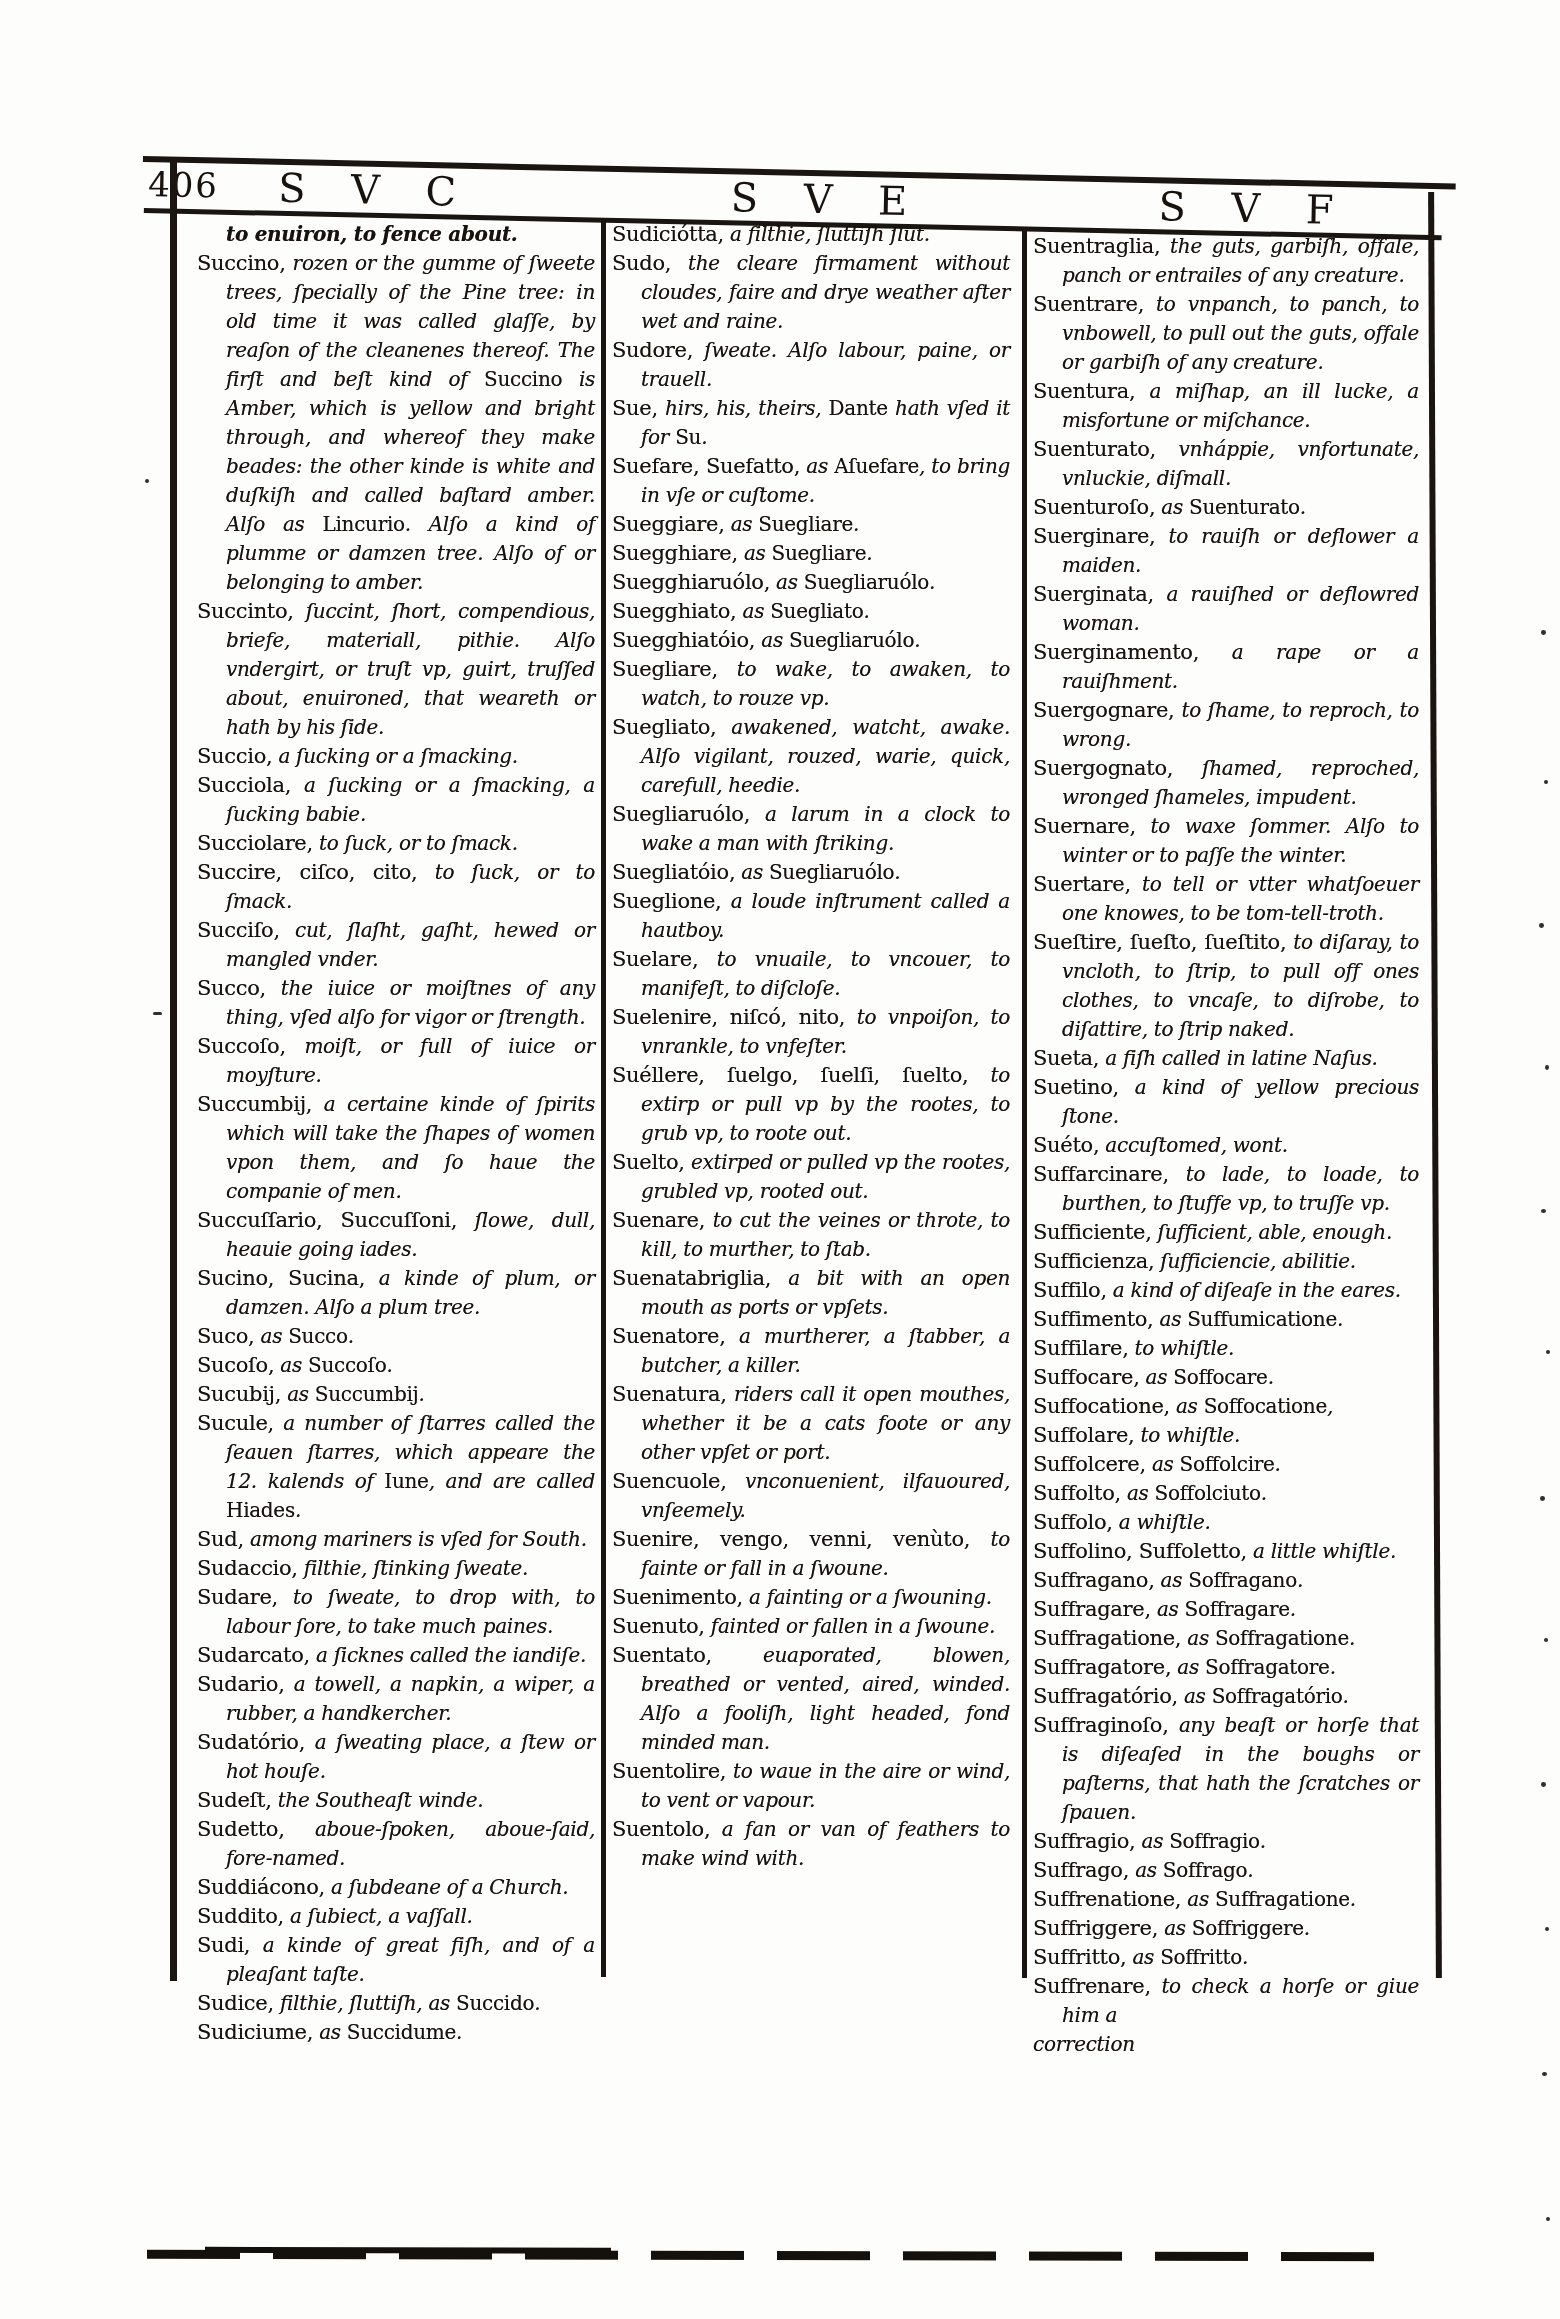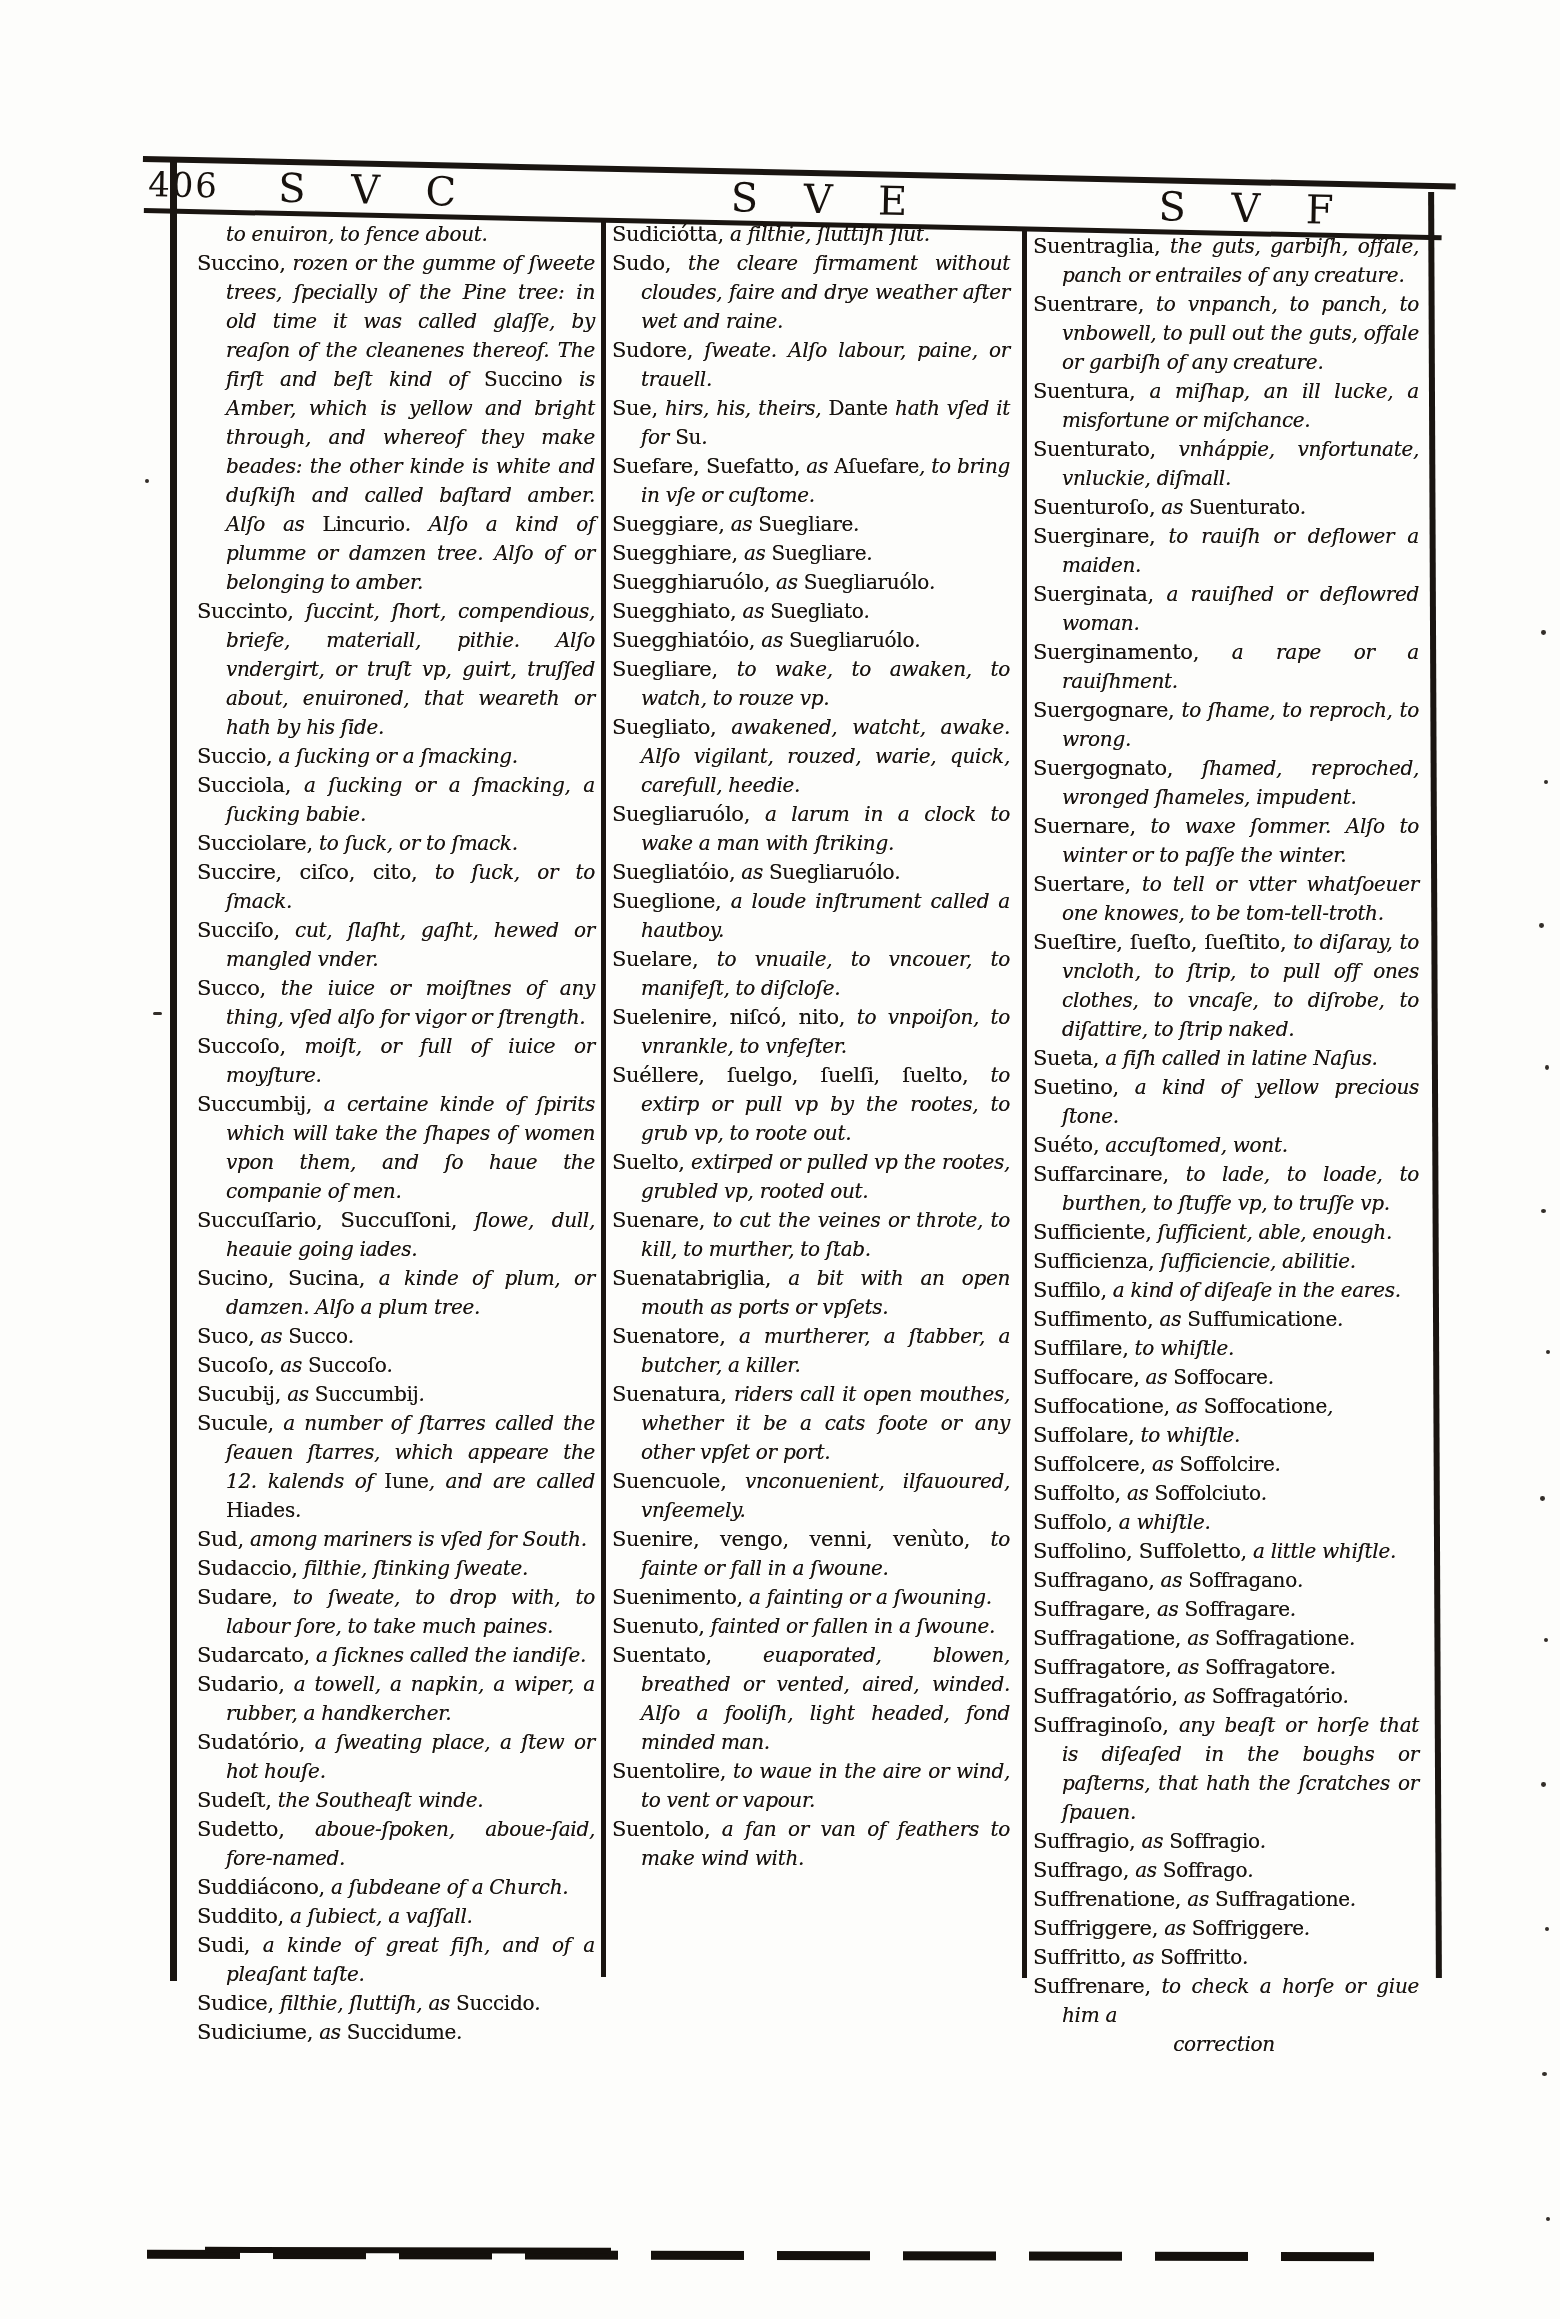--- a/index.html
+++ b/index.html
@@ -34,22 +34,22 @@
   .col{
     position:absolute;
     text-align:justify;
     font-size:20px;line-height:29px;letter-spacing:-0.3px;
     text-shadow:0 0 0.5px rgba(20,14,8,0.6);
   }
   .col-1{left:197px;top:220px;width:398px;}
   .col-2{left:612px;top:220px;width:398px;}
   .col-3{left:1033px;top:232px;width:386px;}
   .col p{margin:0;padding-left:29px;text-indent:-29px;font-style:italic;}
-  .col p.cont{text-indent:0;}
-  .col p.catch{font-style:italic;text-align:center;padding-left:0;text-indent:0;padding-right:3.9px;}
+  .col p.cont{text-indent:0;font-weight:bold;}
+  .col p.catch{font-style:italic;text-align:left;padding-left:0;text-indent:0;padding-right:3.9px;}
   span.rom{font-style:normal;}
   .col p > span.rom:first-child{font-size:21px;}
   
   .bottomband{
     position:absolute;left:147px;top:2251px;width:1255px;height:8.7px;
     background:repeating-linear-gradient(90deg,#14100c 0px,#14100c 93px,transparent 93px,transparent 126px);
     transform:rotate(0.12deg);
   }
   .bottomband::after{
     content:"";position:absolute;left:58px;top:-2.9px;width:406px;height:5.8px;background:#14100c;

